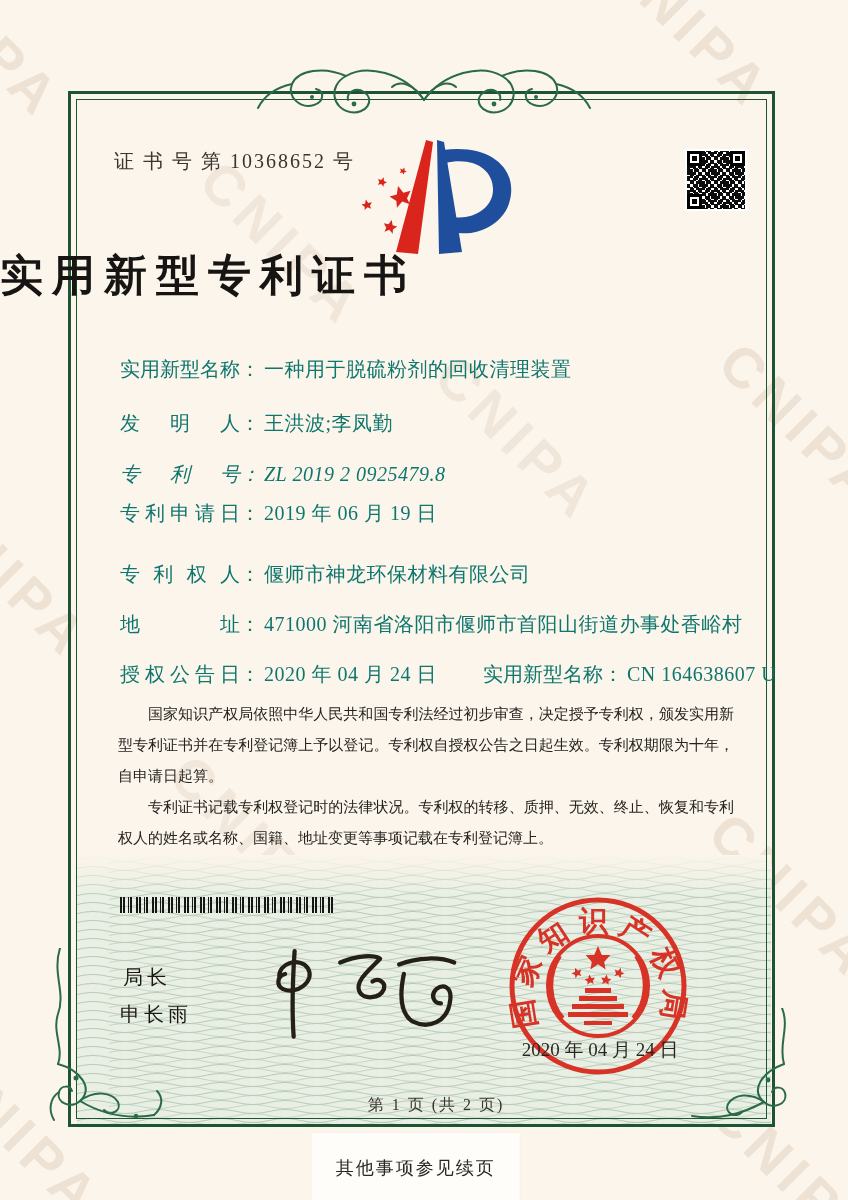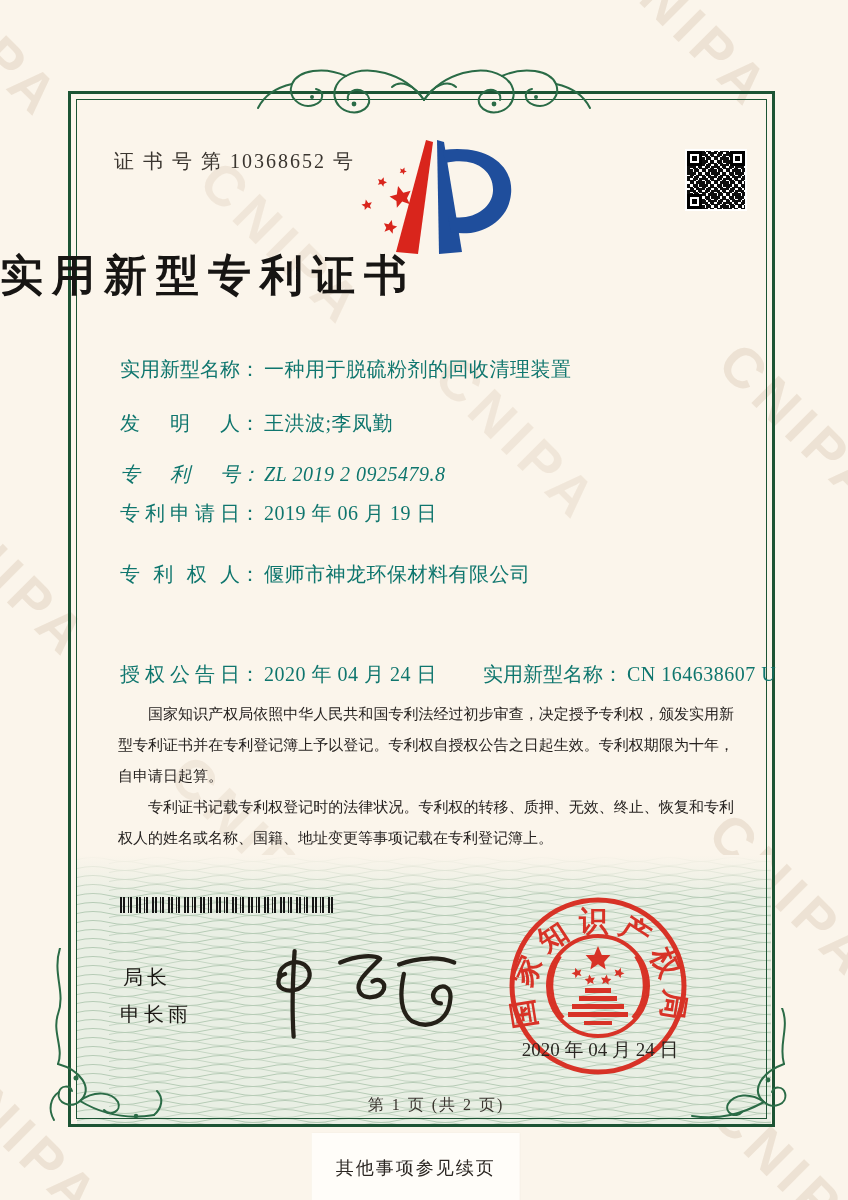--- a/index.html
+++ b/index.html
@@ -174,20 +174,23 @@
     <span class="flabel">发明人</span><span class="fcolon">：</span><span class="fvalue">王洪波;李凤勤</span>
   </div>
   <div class="field-row" style="top:461px;font-style:italic;">
     <span class="flabel">专利号</span><span class="fcolon">：</span><span class="fvalue">ZL 2019 2 0925479.8</span>
   </div>
   <div class="field-row" style="top:500px;">
     <span class="flabel">专利申请日</span><span class="fcolon">：</span><span class="fvalue">2019 年 06 月 19 日</span>
   </div>
   <div class="field-row" style="top:561px;">
     <span class="flabel">专利权人</span><span class="fcolon">：</span><span class="fvalue">偃师市神龙环保材料有限公司</span>
+  </div>
+  <div class="field-row" style="top:611px;">
+    <span class="flabel">地址</span><span class="fcolon">：</span><span class="fvalue">471000 河南省洛阳市偃师市首阳山街道办事处香峪村</span>
   </div>
   <div class="field-row" style="top:661px;">
     <span class="flabel">授权公告日</span><span class="fcolon">：</span><span class="fvalue fixed">2020 年 04 月 24 日</span>
     <span class="flabel">实用新型名称</span><span class="fcolon">：</span><span class="fvalue">CN 164638607 U</span>
   </div>
 
   <div class="body-text">
     <p>国家知识产权局依照中华人民共和国专利法经过初步审查，决定授予专利权，颁发实用新型专利证书并在专利登记簿上予以登记。专利权自授权公告之日起生效。专利权期限为十年，自申请日起算。</p>
     <p>专利证书记载专利权登记时的法律状况。专利权的转移、质押、无效、终止、恢复和专利权人的姓名或名称、国籍、地址变更等事项记载在专利登记簿上。</p>
   </div>

